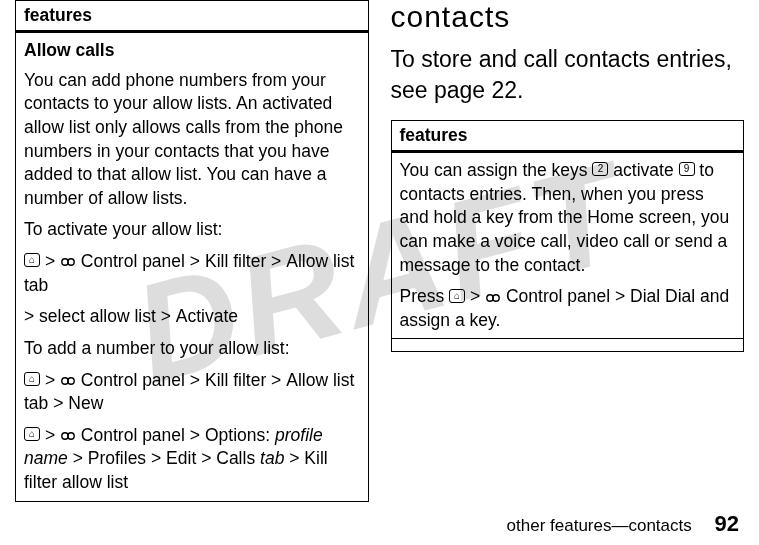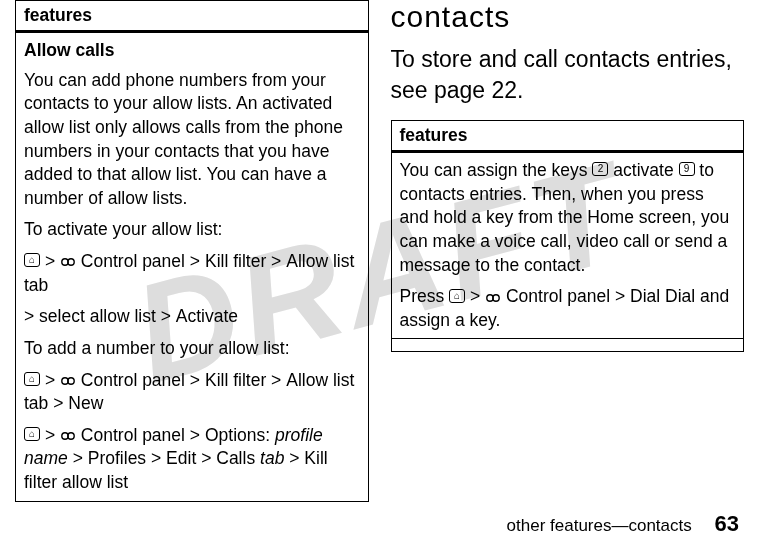--- a/index.html
+++ b/index.html
@@ -206,14 +206,14 @@
 
       <div class="cell">
       </div>
     </div>
   </div>
 
 </div>
 
 <div class="footer">
   <span>other features—contacts</span>
-  <span class="pn">63</span>
+  <span class="pn">92</span>
 </div>
 
 </body></html>

